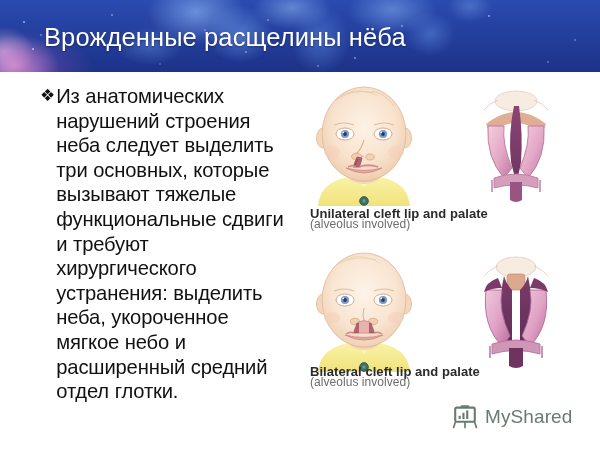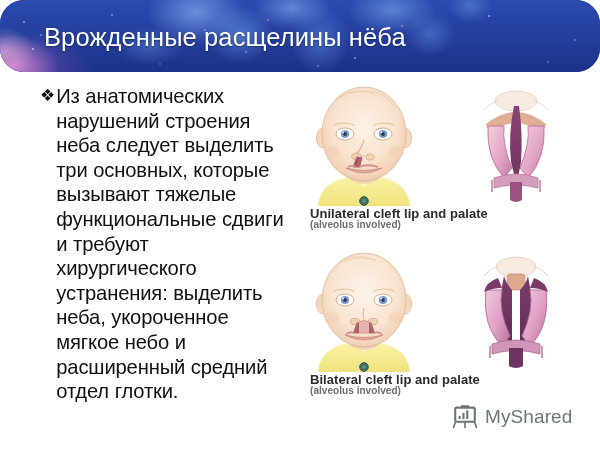--- a/index.html
+++ b/index.html
@@ -24,21 +24,20 @@
   }
 
   
   .header {
     position: absolute;
     left: 0; top: 0;
     width: 600px;
     height: 72px;
     background: #20389b;
     overflow: hidden;
-    border-radius: 24px;
   }
   .hdr-layer {
     position: absolute;
     inset: 0;
     pointer-events: none;
   }
   
   .hdr-base {
     background:
       linear-gradient(180deg, #2a4bb0 0%, #24409f 45%, #1d3288 100%);
@@ -141,28 +140,28 @@
     width: 250px;
   }
   .cap-main {
     font-size: 13px;
     font-weight: bold;
     color: #2b2b2b;
     letter-spacing: .05px;
     line-height: 11px;
   }
   .cap-sub {
-    font-size: 10px;
-    font-weight: 700;
+    font-size: 12px;
+    font-weight: 400;
     color: #6d6d6d;
     letter-spacing: .05px;
     line-height: 11px;
   }
   .fig-block.one .fig-caption { top: 132px; }
-  .fig-block.two .fig-caption { top: 132px; }
+  .fig-block.two .fig-caption { top: 124px; }
 
   .face-holder  { position: absolute; left: 16px;  top: 4px; width: 104px; height: 126px; }
   .palate-holder{ position: absolute; left: 168px; top: 6px; width: 104px; height: 124px; }
 
   
   .watermark {
     position: absolute;
     left: 452px;
     top: 404px;
     display: flex;

